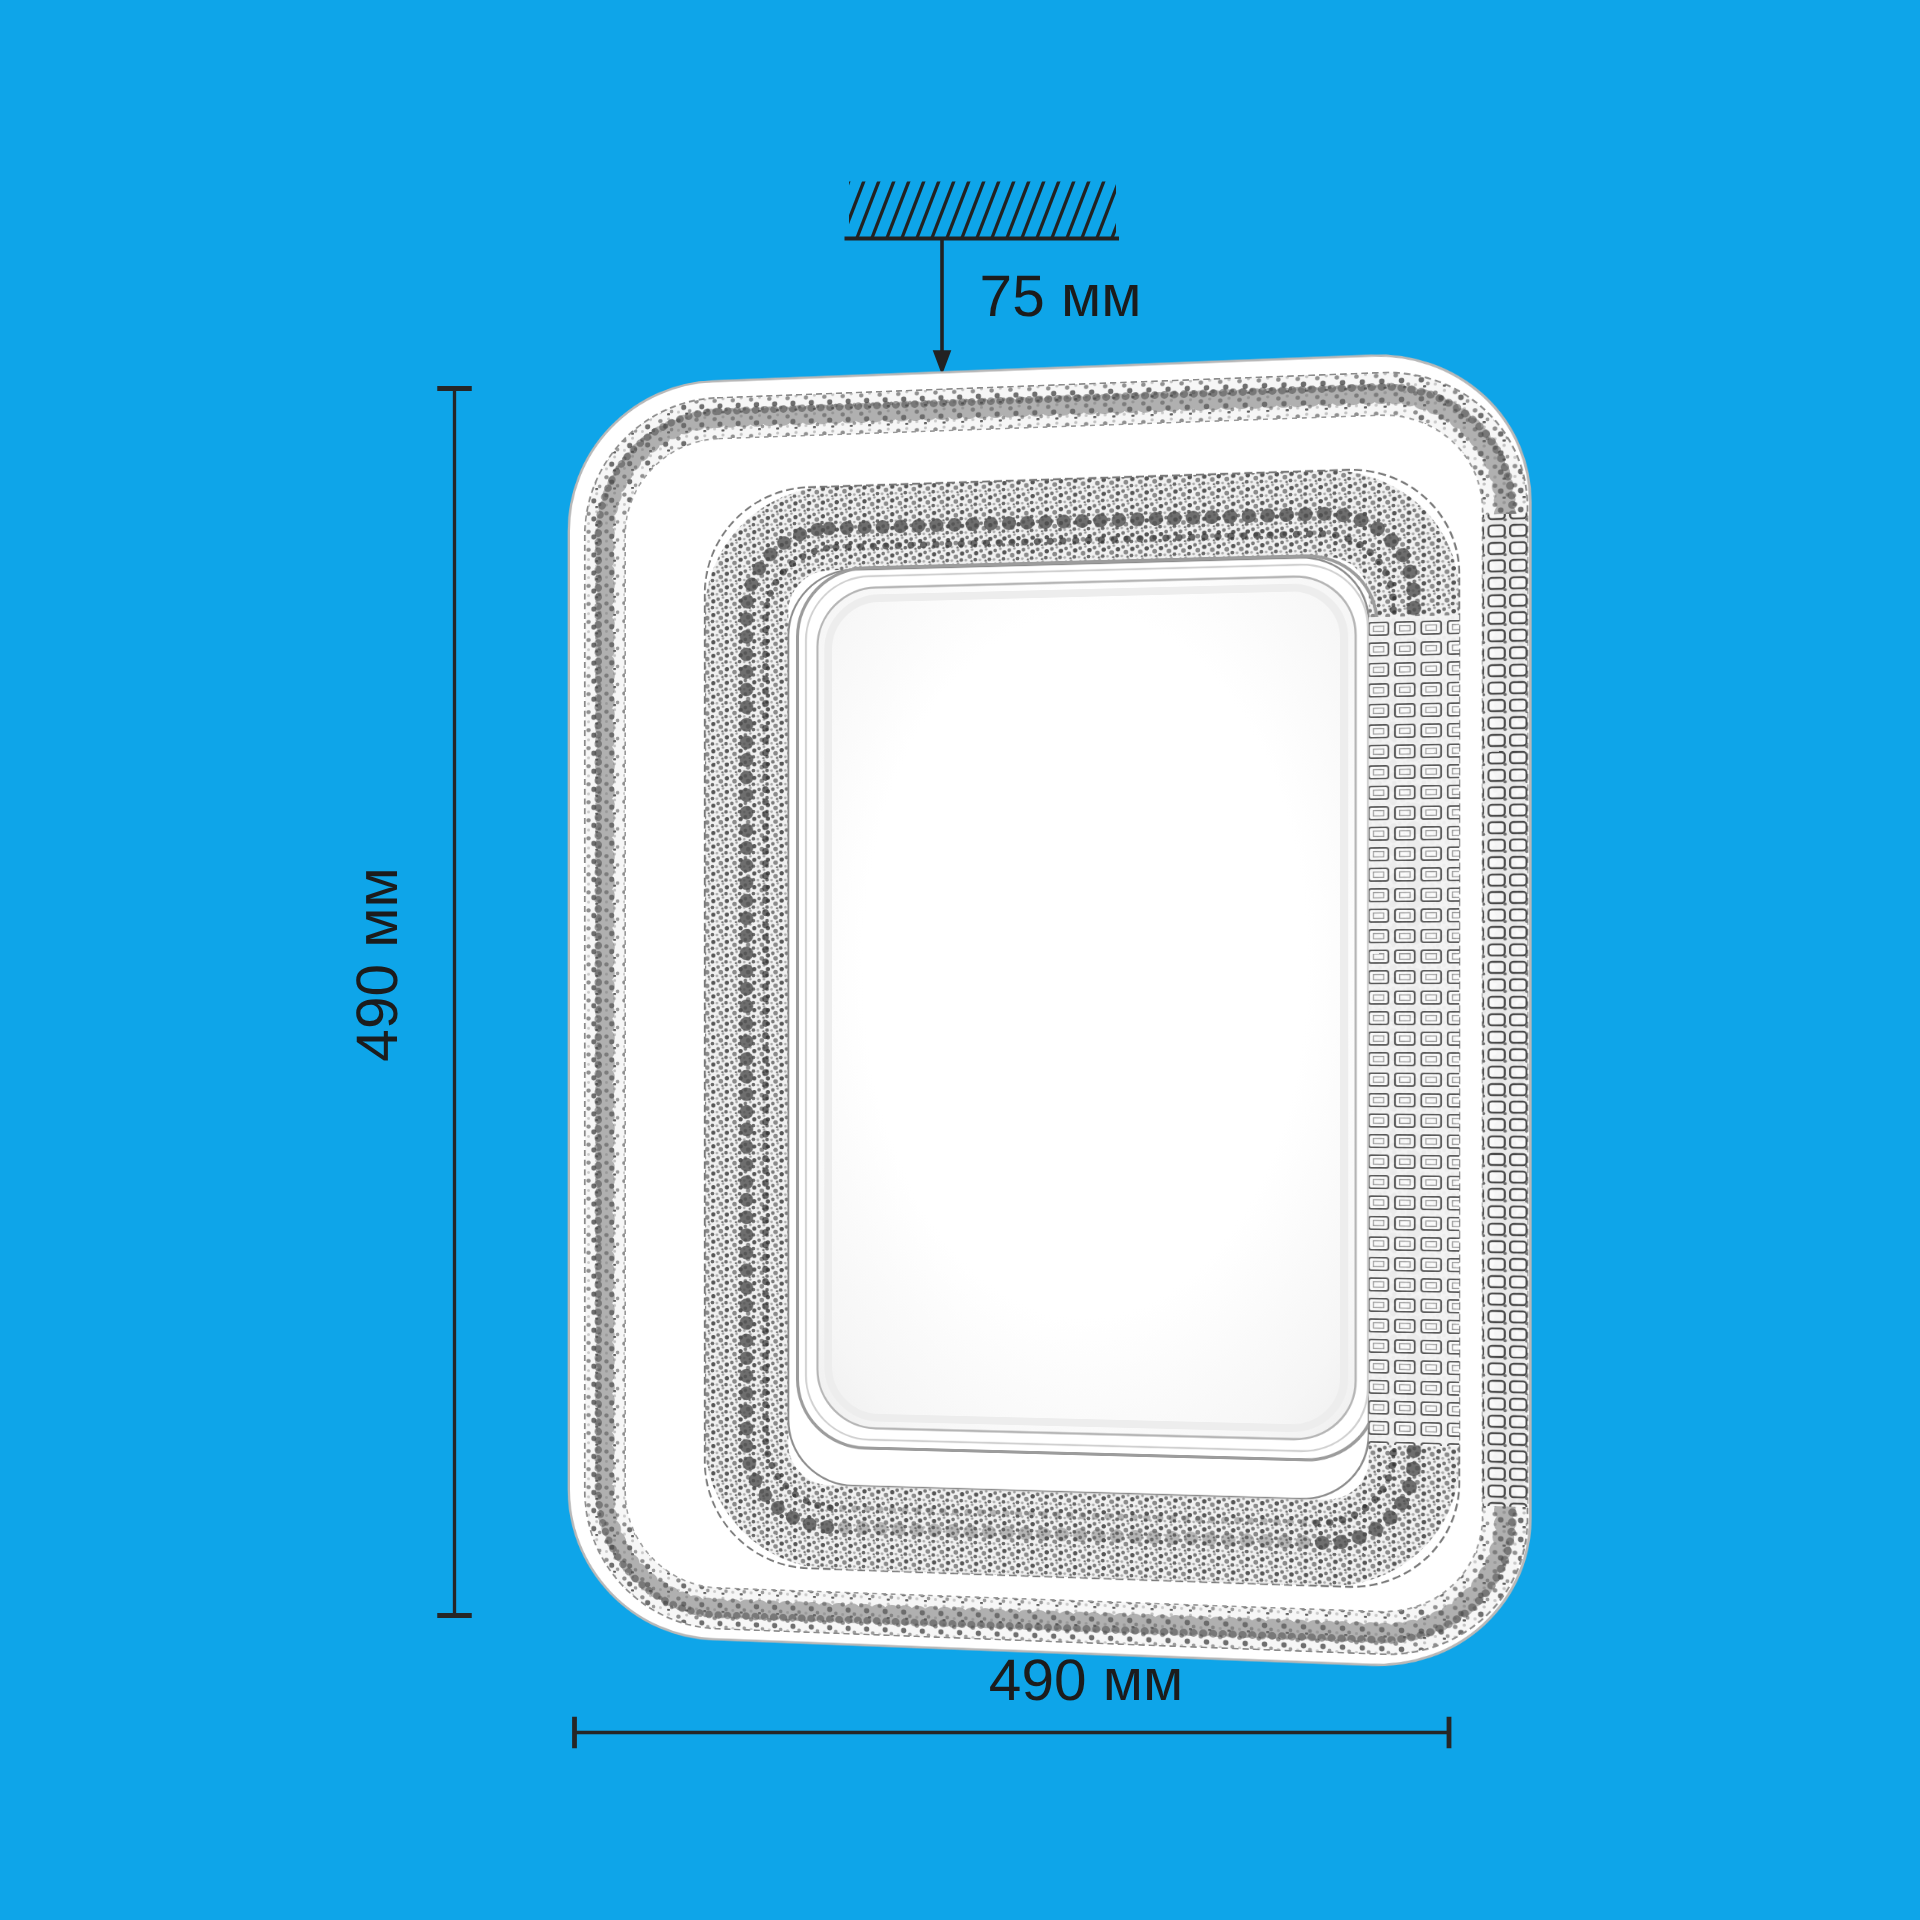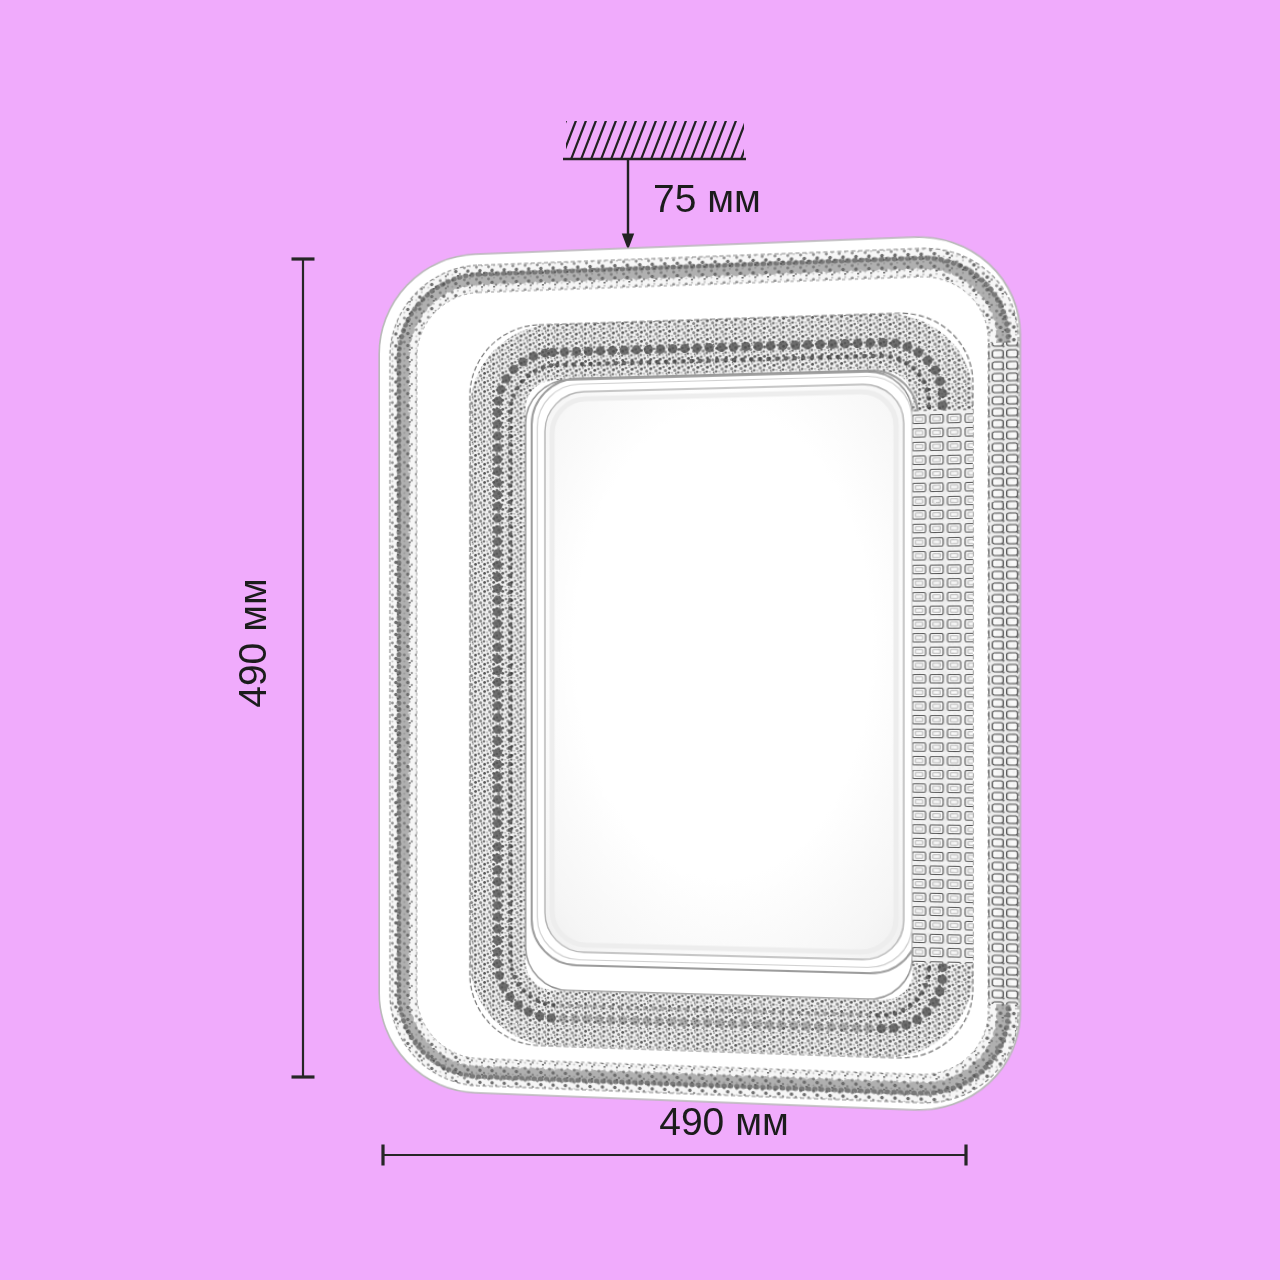--- a/index.html
+++ b/index.html
@@ -1,17 +1,17 @@
 <!DOCTYPE html>
 <html><head>
 <meta charset="utf-8">
 <style>
   html,body{margin:0;padding:0;background:#fff;}
   .canvas{
-    position:relative;width:1280px;height:1280px;background:#f0abfc;overflow:hidden;
+    position:relative;width:1280px;height:1280px;background:#0ea5e9;overflow:hidden;
     font-family:"Liberation Sans", sans-serif;color:#1c1c1c;
   }
   .overlay-svg{position:absolute;left:0;top:0;width:1280px;height:1280px;}
   .lamp3d{
     position:absolute;left:378px;top:256px;width:614px;height:835px;
     transform:perspective(1500px) rotateY(-8deg);
     transform-origin:0% 50%;
   }
   .lamp3d svg{display:block;width:614px;height:835px;}
   .dim-label{

